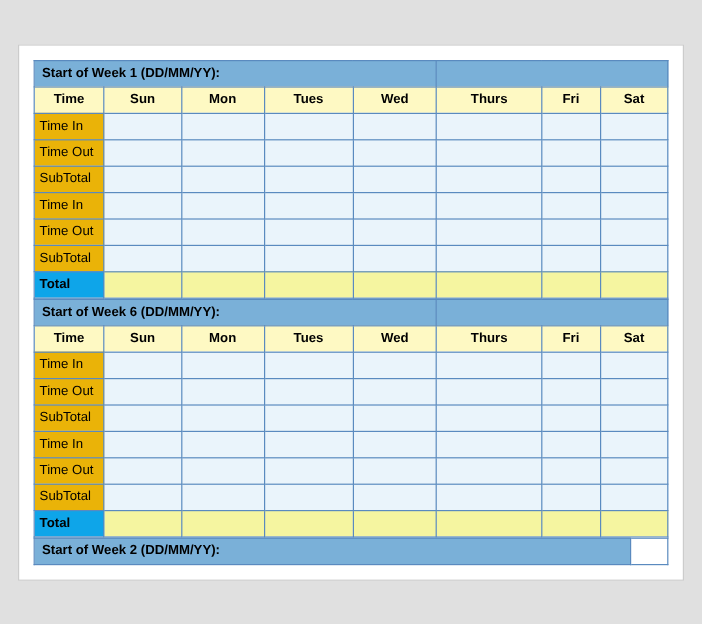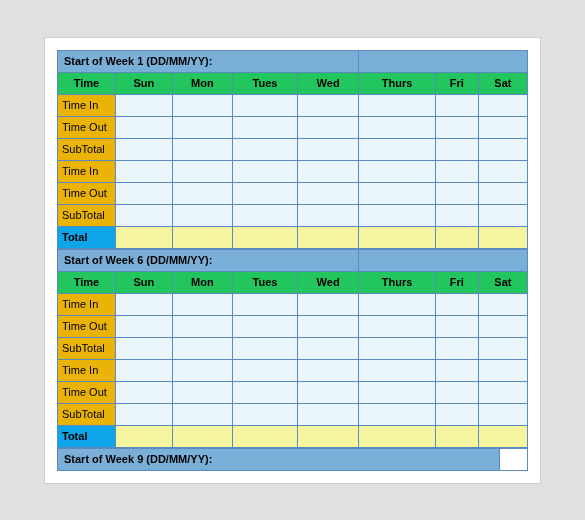--- a/index.html
+++ b/index.html
@@ -10,42 +10,42 @@
       align-items: center;
       width: 585px;
       height: 520px;
       font-family: Arial, sans-serif;
       font-size: 11px;
     }
     .sheet {
       background: #fff;
       border: 1px solid #ccc;
       padding: 12px;
-      width: 497px;
+      width: 555px;
     }
     table {
       width: 100%;
       border-collapse: collapse;
       margin-bottom: 0;
     }
     td, th {
       border: 1px solid #5a8abf;
       text-align: center;
       padding: 2px 3px;
       height: 22px;
     }
     .header-row td {
       background: #7ab0d8;
       color: #000;
       font-weight: bold;
       text-align: left;
       padding-left: 6px;
     }
     .col-header td {
-      background: #22c55e;
+      background: #fef9c3;
       font-weight: bold;
       text-align: center;
     }
     .label-col {
       background: #eab308;
       text-align: left !important;
       padding-left: 4px !important;
       font-weight: normal;
       color: #000;
       width: 58px;
@@ -272,18 +272,18 @@
         <td></td>
         <td></td>
         <td></td>
       </tr>
     </tbody>
   </table>
 
   <table style="margin-top: 0;">
     <tbody>
       <tr class="week5-header">
-        <td colspan="5">Start of Week 9 (DD/MM/YY):</td>
+        <td colspan="5">Start of Week 2 (DD/MM/YY):</td>
         <td colspan="3" class="right-empty" style="background:#fff;"></td>
       </tr>
     </tbody>
   </table>
 </div>
 
 </body></html>

